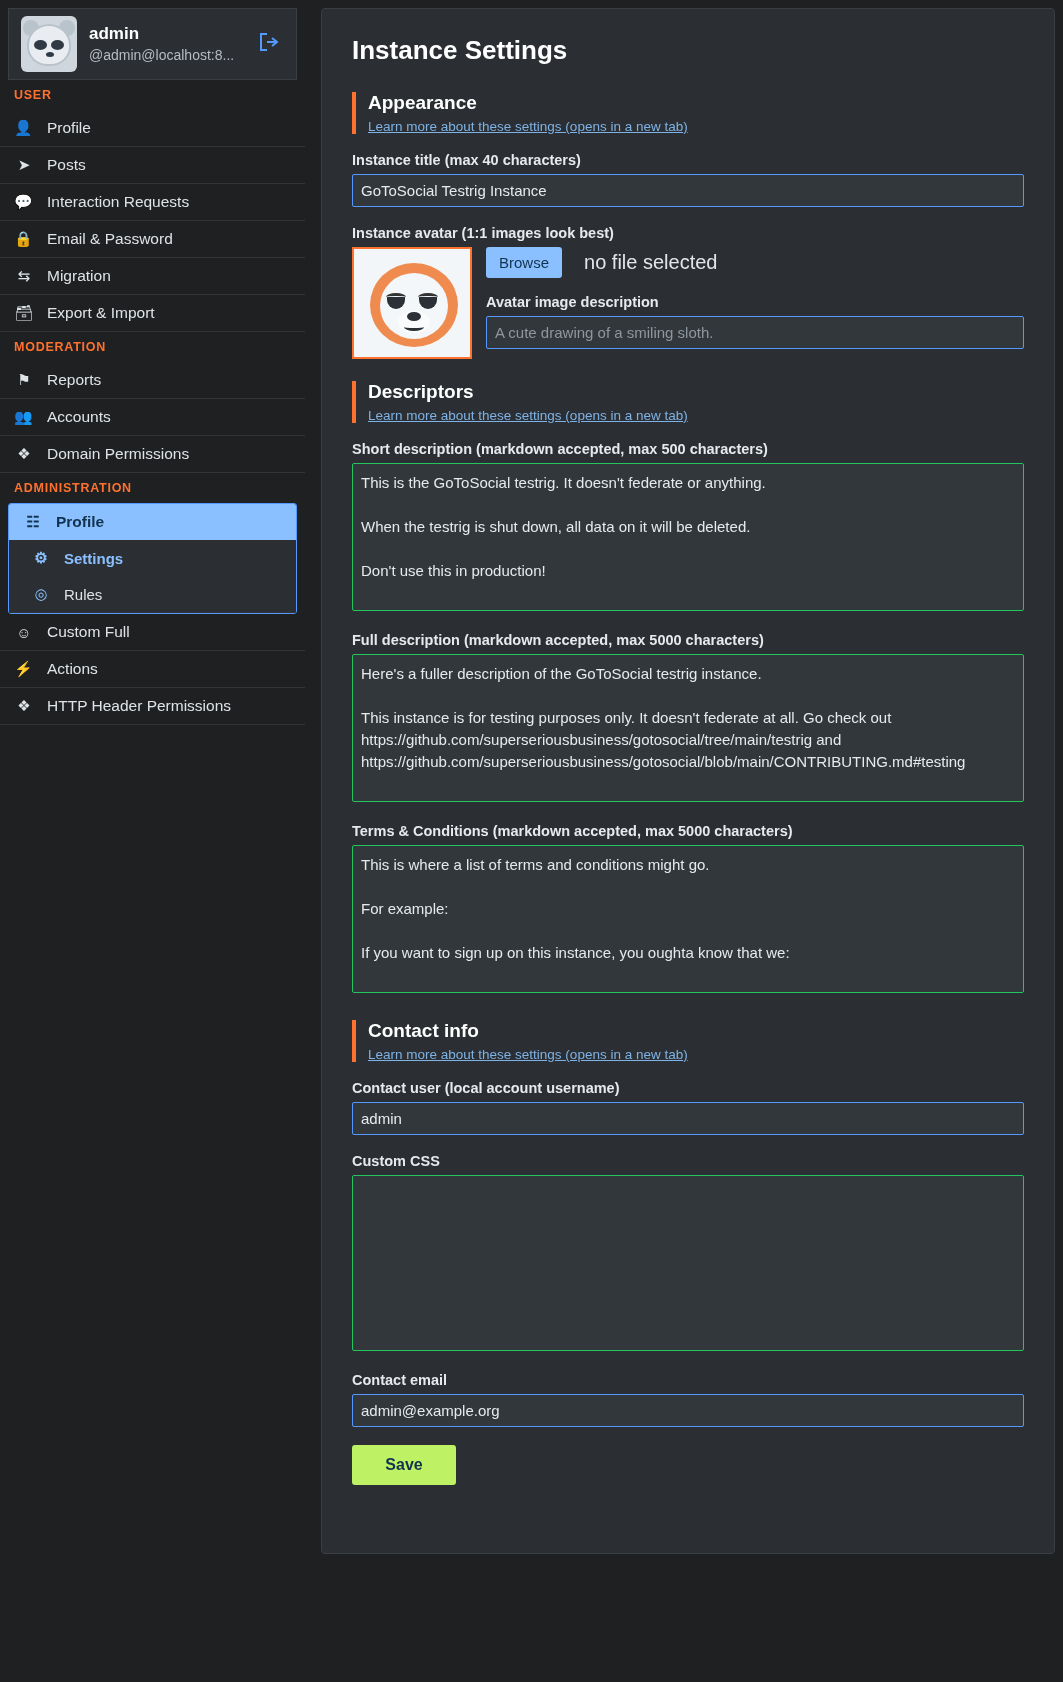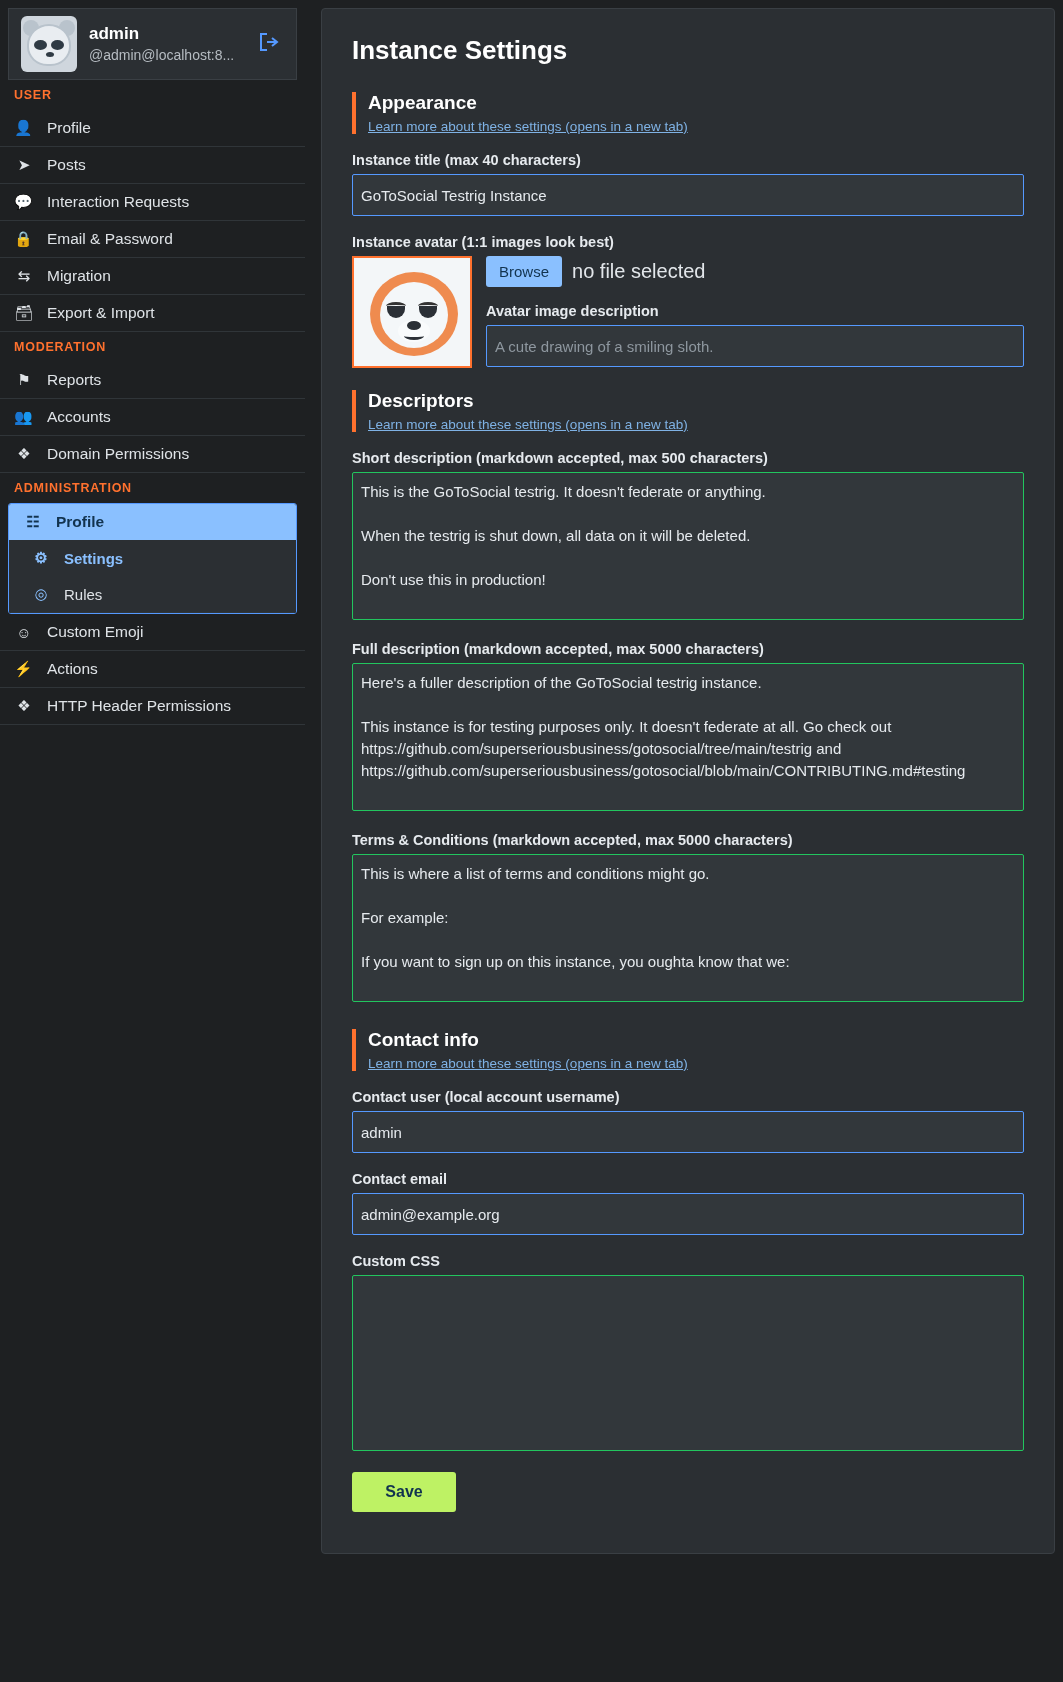--- a/index.html
+++ b/index.html
@@ -190,21 +190,21 @@
   }
   input.text-input {
     width: 100%;
     background: #32373b;
     border: 1px solid #5599ff;
     border-radius: 2px;
     color: #e6eaee;
     font-size: 15px;
     font-family: "Liberation Sans", sans-serif;
     padding: 8px 8px;
-    height: 42px;
+    height: 33px;
   }
   input.text-input::placeholder { color: #8e979f; }
   textarea.ta {
     width: 100%;
     background: #32373b;
     border: 1px solid #22c55e;
     border-radius: 2px;
     color: #e6eaee;
     font-size: 15px;
     font-family: "Liberation Sans", sans-serif;
@@ -258,21 +258,21 @@
     position: absolute; left: 53px; top: 63px;
     width: 14px; height: 9px;
     background: #2b3036; border-radius: 50%;
   }
   .avatar-big .mouth {
     position: absolute; left: 50px; top: 74px;
     width: 20px; height: 8px;
     border-bottom: 3px solid #2b3036;
     border-radius: 0 0 50% 50%;
   }
-  .browse-row { display: flex; align-items: center; gap: 10px; }
+  .browse-row { display: flex; align-items: center; gap: 22px; }
   .browse-btn {
     background: #8ac0ff;
     color: #12334f;
     border: none;
     border-radius: 3px;
     padding: 7px 13px;
     font-size: 15px;
     font-family: "Liberation Sans", sans-serif;
     cursor: pointer;
     font-weight: normal;
@@ -376,21 +376,21 @@
         <span>Settings</span>
       </div>
       <div class="nav-item nav-sub">
         <span class="ico">◎</span>
         <span>Rules</span>
       </div>
     </div>
     <ul class="nav-list">
       <li class="nav-item nav-plain">
         <span class="ico">☺</span>
-        <span>Custom Emoji</span>
+        <span>Custom Full</span>
       </li>
       <li class="nav-item nav-plain">
         <span class="ico">⚡</span>
         <span>Actions</span>
       </li>
       <li class="nav-item nav-plain">
         <span class="ico">❖</span>
         <span>HTTP Header Permissions</span>
       </li>
     </ul>
@@ -473,24 +473,24 @@
       <div class="stitle">Contact info</div>
       <a class="learn" href="#">Learn more about these settings (opens in a new tab)</a>
     </div>
 
     <div class="field">
       <label class="flabel">Contact user (local account username)</label>
       <input class="text-input" type="text" value="admin" style="">
     </div>
 
     <div class="field">
+      <label class="flabel">Custom CSS</label>
+      <textarea class="ta" style="height: 176px;"></textarea>
+    </div>
+
+    <div class="field">
       <label class="flabel">Contact email</label>
       <input class="text-input" type="text" value="admin@example.org" style="">
-    </div>
-
-    <div class="field">
-      <label class="flabel">Custom CSS</label>
-      <textarea class="ta" style="height: 176px;"></textarea>
     </div>
 
     <button class="save-btn">Save</button>
   </main>
 </div>
 
 </body></html>

